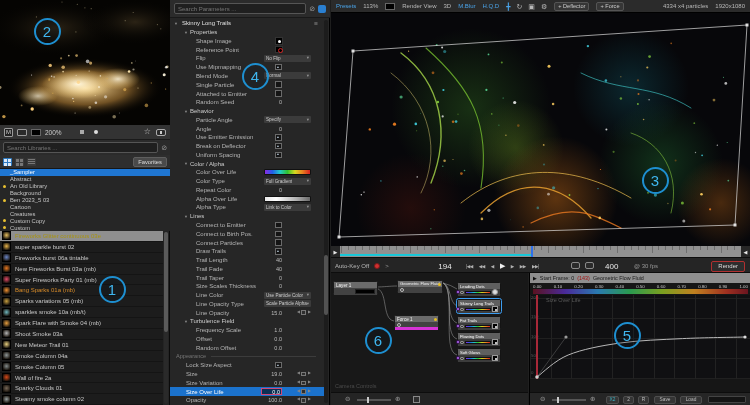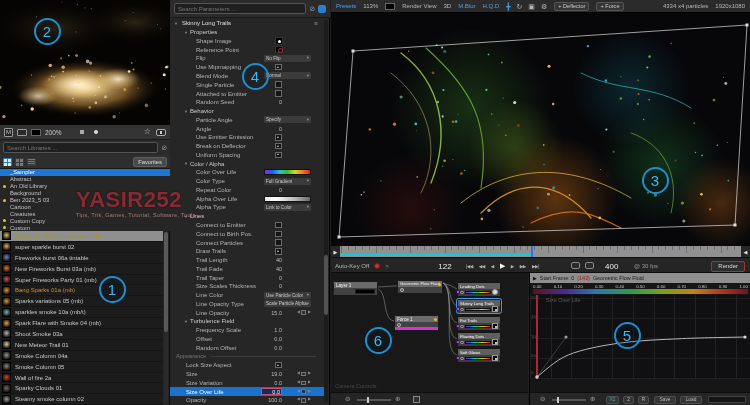--- a/index.html
+++ b/index.html
@@ -378,24 +378,20 @@
         <div class="lib-preset">
           <span class="pre-thumb" style="background: radial-gradient(circle at 50% 45%, rgb(152, 160, 160), rgb(21, 16, 10) 80%);"></span>
           <span class="pre-label">Steamy smoke column 02</span>
         </div>
       </div>
     <div id="lib-scrollbar">
         <div class="thumb"></div>
       </div>
   </section>
 
-  <div id="watermark">
-    <div class="wm-title">YASIR252</div>
-    <div class="wm-sub">Tips, Trik, Games, Tutorial, Software, Tools</div>
-  </div>
 
   <section id="mid-panel">
     <div id="param-search">
       <input placeholder="Search Parameters ..." style="">
       <span class="clear-ic">⊘</span>
       <span class="blue-btn"></span>
     </div>
     <div id="prop-rows">
         <div class="prow root">
           <span class="tri" style="margin-left: 4px;">▼</span>
@@ -863,21 +859,21 @@
       <span class="rcap" style="left:0;">▶</span>
       <span class="rcap" style="right:0;">◀</span>
     </div>
 
     <div id="transport">
       <span id="tk-autokey">
         <span id="autokey-label">Auto-Key Off</span>
         <span class="rec-dot"></span>
         <span class="chev">&gt;</span>
       </span>
-      <span id="cur-frame">122</span>
+      <span id="cur-frame">194</span>
       <span id="transport-icons">
           <span class="tr-ic">|◀◀</span>
           <span class="tr-ic">◀◀</span>
           <span class="tr-ic">◀</span>
           <span class="tr-ic play">▶</span>
           <span class="tr-ic">▶</span>
           <span class="tr-ic">▶▶</span>
           <span class="tr-ic">▶▶|</span>
         </span>
       <span id="loop-icons">

